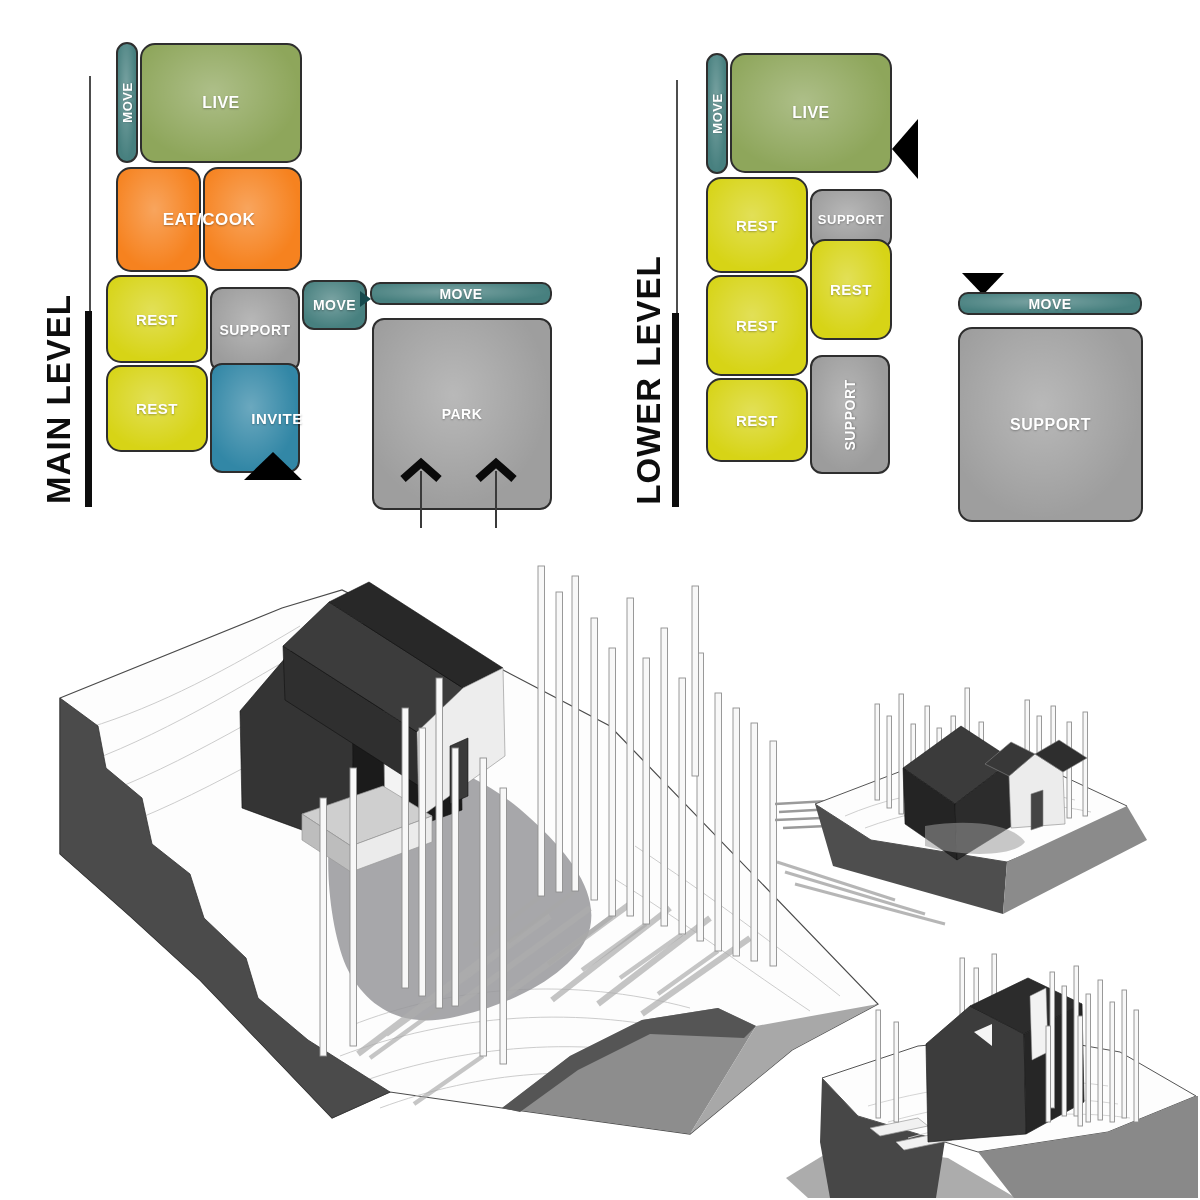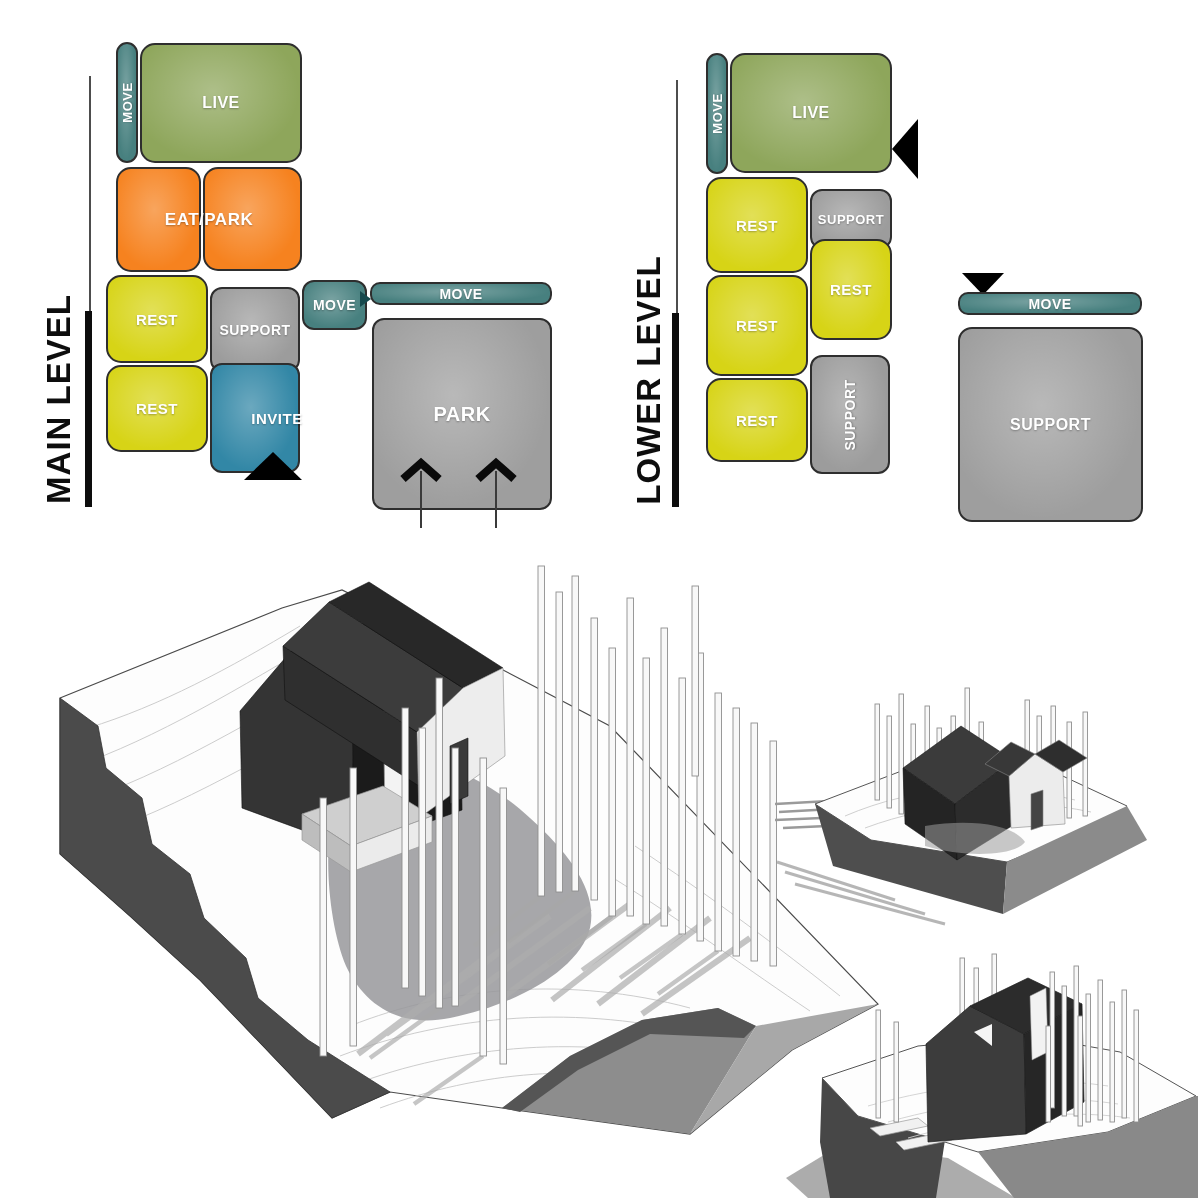--- a/index.html
+++ b/index.html
@@ -39,21 +39,21 @@
   <div class="blk teal shine" style="left:116px;top:42px;width:22px;height:121px;border-radius:11px;font-size:13px;">
     <span class="vtext">MOVE</span>
   </div>
 
   <div class="blk olive shine" style="left:140px;top:43px;width:162px;height:120px;font-size:16px;">
     <span>LIVE</span>
   </div>
 
   <div class="blk orange shine" style="left:116px;top:167px;width:85px;height:105px;"></div>
   <div class="blk orange shine" style="left:203px;top:167px;width:99px;height:104px;"></div>
-  <div class="overlay-label" style="left:116px;top:167px;width:186px;height:105px;font-size:17px;letter-spacing:.5px;">EAT/PARK</div>
+  <div class="overlay-label" style="left:116px;top:167px;width:186px;height:105px;font-size:17px;letter-spacing:.5px;">EAT/COOK</div>
 
   <div class="blk yellow shine" style="left:106px;top:275px;width:102px;height:88px;">
     <span>REST</span>
   </div>
 
   <div class="blk gray shine" style="left:210px;top:275px;width:90px;height:85px;border-radius:12px;font-size:14px;">
     <span>SUPPORT</span>
   </div>
 
   <div class="blk teal shine" style="left:302px;top:280px;width:65px;height:50px;border-radius:12px;font-size:14px;">
@@ -68,21 +68,21 @@
   <div class="blk blue shine" style="left:210px;top:363px;width:90px;height:110px;border-radius:12px;padding-left:44px;">
     <span>INVITE</span>
   </div>
 
   <div class="tri" style="left:244px;top:452px;border-left:29px solid transparent;border-right:29px solid transparent;border-bottom:28px solid #000;"></div>
 
   <div class="blk teal shine" style="left:370px;top:282px;width:182px;height:23px;border-radius:10px;font-size:14px;border-width:2px;">
     <span>MOVE</span>
   </div>
 
-  <div class="blk gray shine" style="left:372px;top:306px;width:180px;height:192px;border-radius:12px;font-size:20px;background-color:#9e9e9e;">
+  <div class="blk gray shine" style="left:372px;top:306px;width:180px;height:192px;border-radius:12px;font-size:14px;background-color:#9e9e9e;">
     <span>PARK</span>
   </div>
 
   <svg style="left:399px;top:455px;" width="44" height="74" viewBox="0 0 44 74">
     <path d="M4,24 L22,8 L40,24" fill="none" stroke="#0a0a0a" stroke-width="8"></path>
     <line x1="22" y1="16" x2="22" y2="73" stroke="#3a3a3a" stroke-width="2"></line>
   </svg>
   <svg style="left:474px;top:455px;" width="44" height="74" viewBox="0 0 44 74">
     <path d="M4,24 L22,8 L40,24" fill="none" stroke="#0a0a0a" stroke-width="8"></path>
     <line x1="22" y1="16" x2="22" y2="73" stroke="#3a3a3a" stroke-width="2"></line>

